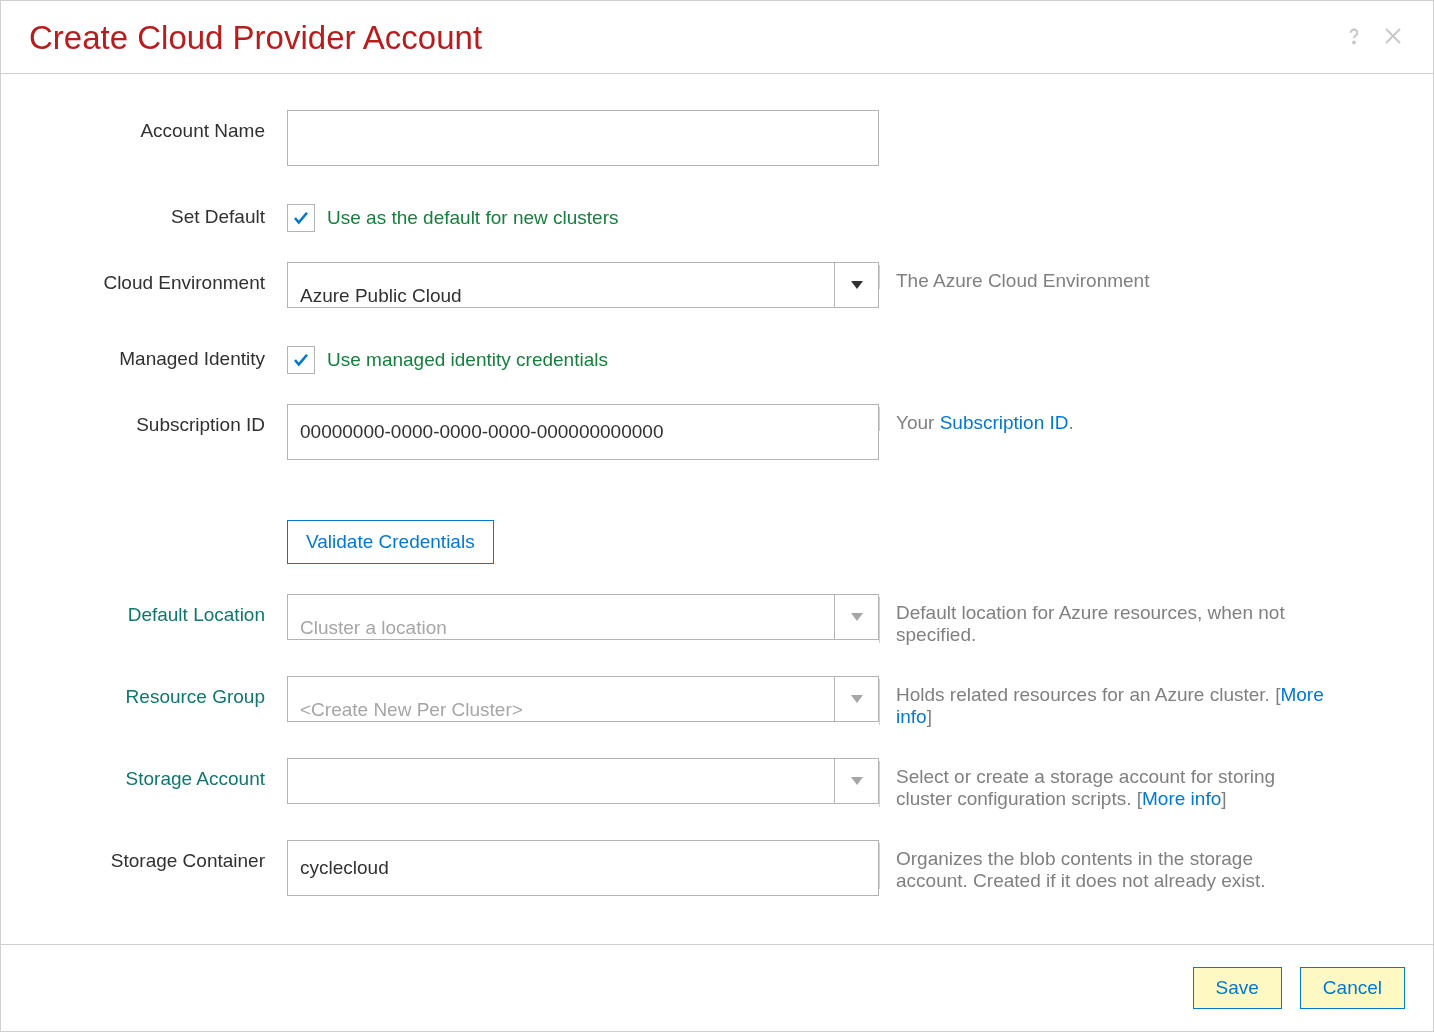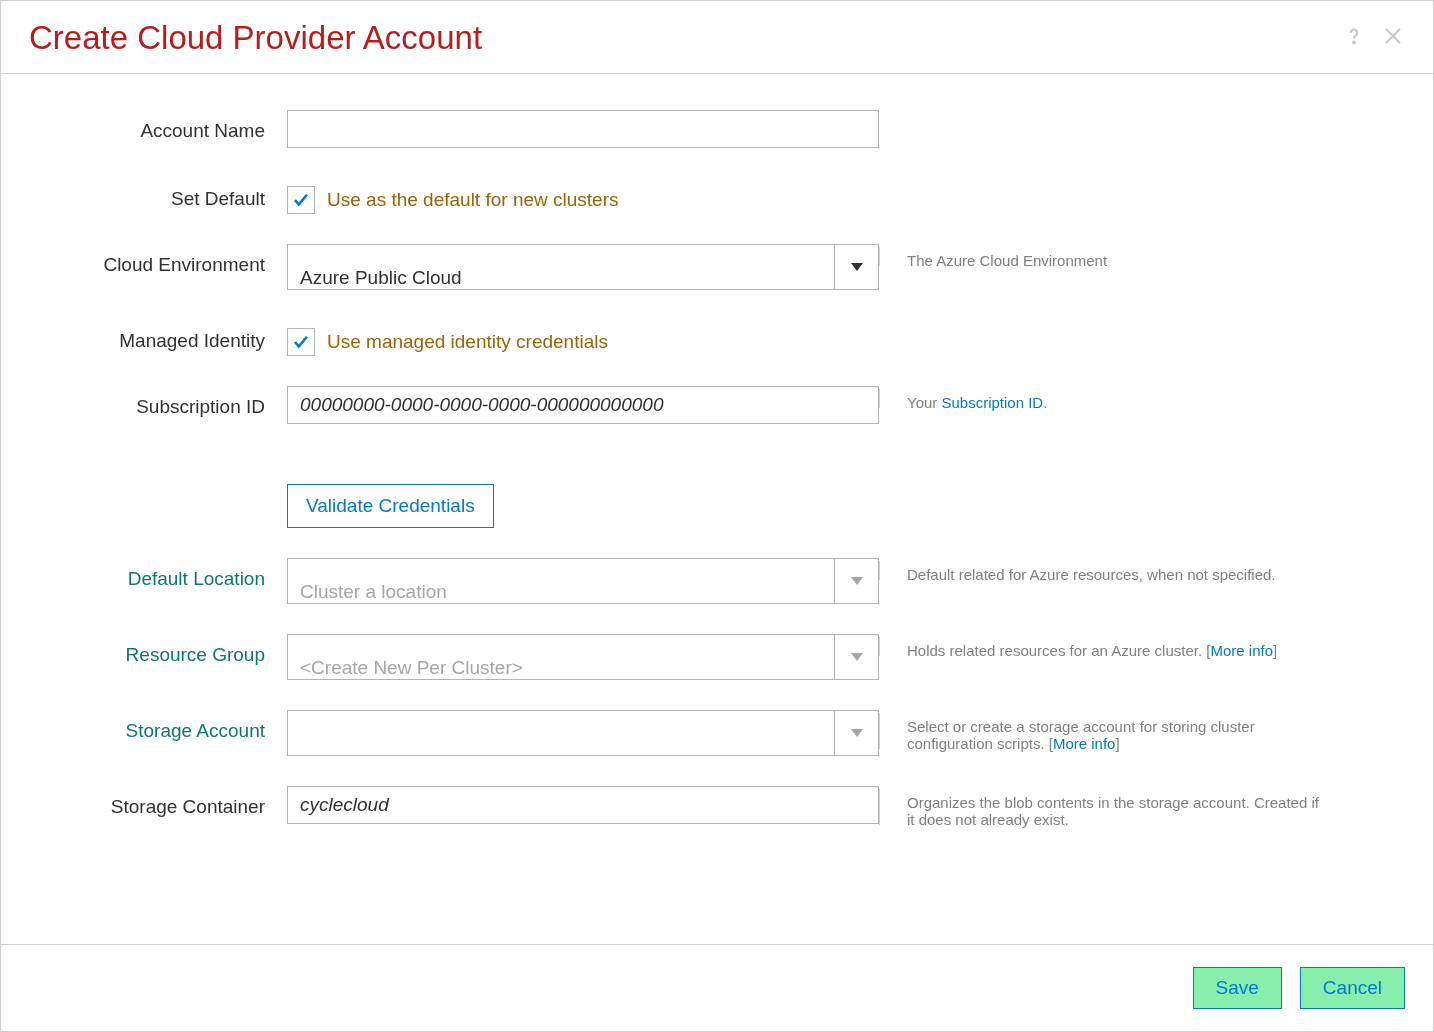--- a/index.html
+++ b/index.html
@@ -62,45 +62,44 @@
       color: #323130;
     }
     .form-label.disabled {
       color: #0f766e;
     }
     .form-control {
       width: 592px;
     }
     .form-help {
       width: 450px;
-      padding-left: 28px;
+      padding-left: 17px;
       padding-top: 8px;
-      font-size: 15px;
+      font-size: 19px;
       color: #808080;
       position: relative;
     }
     .form-help::before {
       content: '';
       position: absolute;
       left: 0;
       top: 3px;
       bottom: 3px;
       width: 1px;
       background: #d0d0d0;
     }
     .text-input {
       width: 100%;
-      height: 38px;
+      height: 56px;
       border: 1px solid #b3b3b3;
       padding: 0 12px;
       font-size: 19px;
       font-family: inherit;
       color: #323130;
       background: #fff;
-      font-style: italic;
     }
     .select-control {
       width: 100%;
       height: 46px;
       border: 1px solid #b3b3b3;
       background: #fff;
       display: flex;
       align-items: flex-end;
       cursor: pointer;
     }
@@ -140,21 +139,21 @@
       justify-content: center;
       cursor: pointer;
       margin-right: 12px;
     }
     .checkbox svg {
       width: 18px;
       height: 18px;
     }
     .checkbox-label {
       font-size: 19px;
-      color: #a16207;
+      color: #15803d;
     }
     .button-outline {
       display: inline-block;
       border: 1px solid #0078d4;
       color: #0078d4;
       background: #fff;
       padding: 10px 18px;
       font-size: 19px;
       font-family: inherit;
       cursor: pointer;
@@ -168,21 +167,21 @@
     .dialog-footer {
       border-top: 1px solid #d0d0d0;
       padding: 22px 28px;
       display: flex;
       justify-content: flex-end;
       gap: 18px;
     }
     .footer-button {
       border: 1px solid #0078d4;
       color: #0078d4;
-      background: #86efac;
+      background: #fef9c3;
       padding: 9px 22px;
       font-size: 19px;
       font-family: inherit;
       cursor: pointer;
     }
     .help-help-text {
       color: #808080;
     }
   </style>
 </head>
@@ -281,21 +280,21 @@
       <div class="form-control">
         <div class="select-control disabled">
           <div class="select-value">Cluster a location</div>
           <div class="select-arrow">
             <svg viewBox="0 0 12 8">
                 <polygon points="0,0 12,0 6,8" fill="#a6a6a6"></polygon>
               </svg>
           </div>
         </div>
       </div>
-      <div class="form-help help-help-text">Default related for Azure resources, when not specified.</div>
+      <div class="form-help help-help-text">Default location for Azure resources, when not specified.</div>
     </div>
 
     <div class="form-row">
       <div class="form-label disabled">Resource Group</div>
       <div class="form-control">
         <div class="select-control disabled">
           <div class="select-value">&lt;Create New Per Cluster&gt;</div>
           <div class="select-arrow">
             <svg viewBox="0 0 12 8">
                 <polygon points="0,0 12,0 6,8" fill="#a6a6a6"></polygon>

